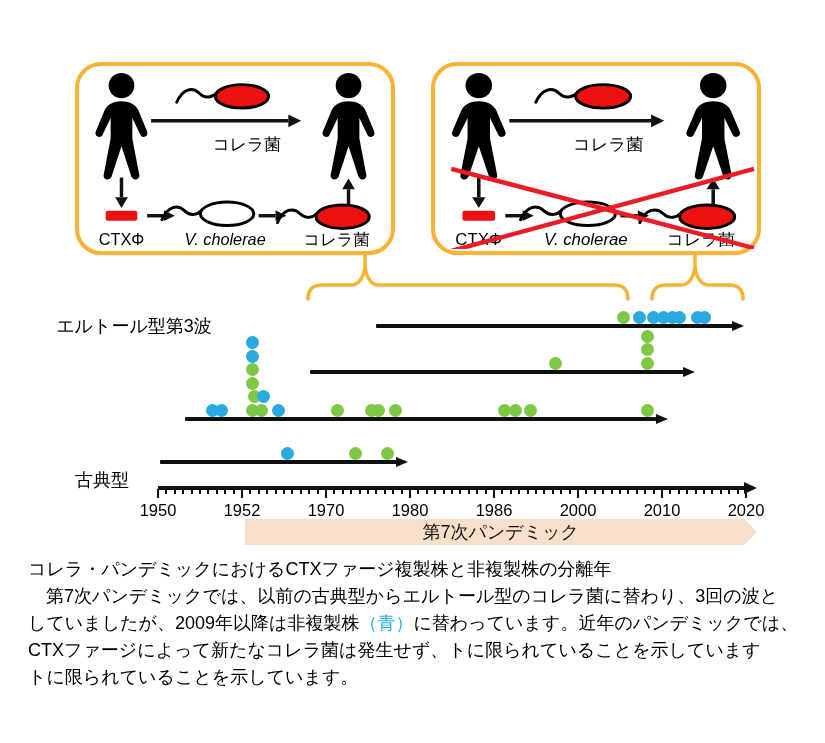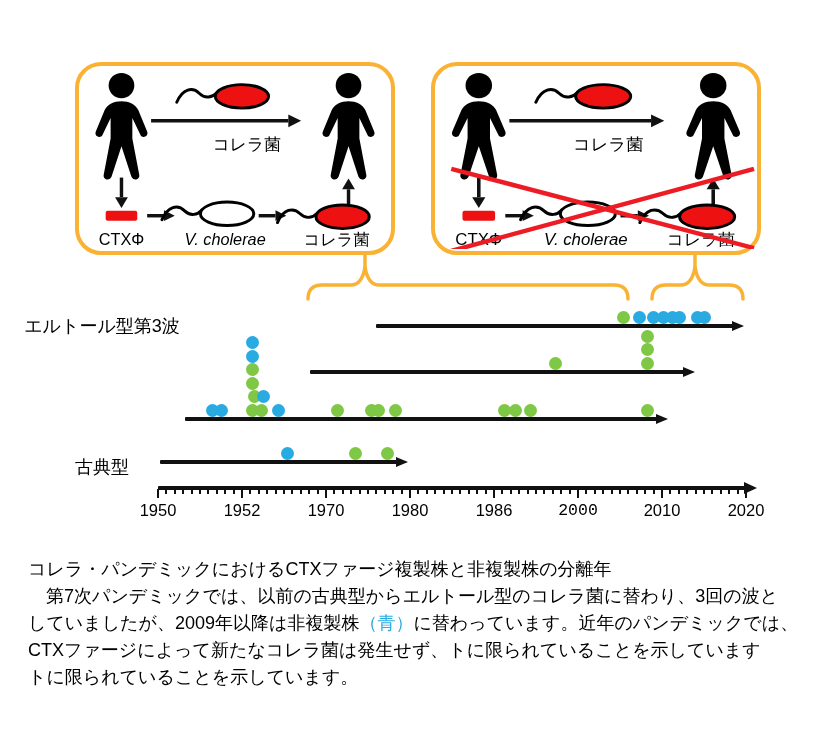--- a/index.html
+++ b/index.html
@@ -101,28 +101,28 @@
   <svg class="annot" width="825" height="743" viewBox="0 0 825 743">
     <g stroke="#F9B233" stroke-width="3.5" fill="none" stroke-linecap="round">
       <line x1="365" y1="255" x2="365" y2="268"></line>
       <line x1="695" y1="253" x2="695" y2="268"></line>
       <path d="M308,299 Q308,285 322,285 L351,285 Q362,285 365,267 Q368,285 379,285 L614,285 Q628,285 628,299"></path>
       <path d="M652,299 Q652,285 666,285 L681,285 Q692,285 695,267 Q698,285 709,285 L729,285 Q743,285 743,299"></path>
     </g>
   </svg>
 
   <div id="timeline">
-      <div class="row-label" style="top: 314px;">エルトール型第3波</div>
+      <div class="row-label" style="top: 314px; margin-left: 32px;">エルトール型第3波</div>
       <div class="hl" style="left: 376.4px; top: 324.25px; width: 357.92px; height: 3.5px;"></div>
       <div class="ah" style="left: 732.32px; top: 320.5px; border-top-width: 5.5px; border-bottom-width: 5.5px; border-left-width: 12px;"></div>
       <div class="hl" style="left: 310.04px; top: 370.25px; width: 374.72px; height: 3.5px;"></div>
       <div class="ah" style="left: 682.76px; top: 366.5px; border-top-width: 5.5px; border-bottom-width: 5.5px; border-left-width: 12px;"></div>
       <div class="hl" style="left: 184.88px; top: 417.25px; width: 473px; height: 3.5px;"></div>
       <div class="ah" style="left: 655.88px; top: 413.5px; border-top-width: 5.5px; border-bottom-width: 5.5px; border-left-width: 12px;"></div>
-      <div class="row-label" style="top: 455px; text-align: center;">古典型</div>
+      <div class="row-label" style="top: 468px; text-align: center;">古典型</div>
       <div class="hl" style="left: 159.68px; top: 460.25px; width: 238.64px; height: 3.5px;"></div>
       <div class="ah" style="left: 396.32px; top: 456.5px; border-top-width: 5.5px; border-bottom-width: 5.5px; border-left-width: 12px;"></div>
       <div class="hl" style="left: 158px; top: 486.25px; width: 588px; height: 3.5px;"></div>
       <div class="ah" style="left: 744px; top: 481.5px; border-top-width: 6.5px; border-bottom-width: 6.5px; border-left-width: 13px;"></div>
       <div class="tick" style="left: 157px; top: 489px; height: 9px;"></div>
       <div class="tick" style="left: 165.4px; top: 489px; height: 5px;"></div>
       <div class="tick" style="left: 173.8px; top: 489px; height: 5px;"></div>
       <div class="tick" style="left: 182.2px; top: 489px; height: 5px;"></div>
       <div class="tick" style="left: 190.6px; top: 489px; height: 5px;"></div>
       <div class="tick" style="left: 199px; top: 489px; height: 5px;"></div>
@@ -189,23 +189,26 @@
       <div class="tick" style="left: 711.4px; top: 489px; height: 5px;"></div>
       <div class="tick" style="left: 719.8px; top: 489px; height: 5px;"></div>
       <div class="tick" style="left: 728.2px; top: 489px; height: 5px;"></div>
       <div class="tick" style="left: 736.6px; top: 489px; height: 5px;"></div>
       <div class="tick" style="left: 745px; top: 489px; height: 9px;"></div>
       <div class="tick-label" style="left: 134px; top: 501px;">1950</div>
       <div class="tick-label" style="left: 218px; top: 501px;">1952</div>
       <div class="tick-label" style="left: 302px; top: 501px;">1970</div>
       <div class="tick-label" style="left: 386px; top: 501px;">1980</div>
       <div class="tick-label" style="left: 470px; top: 501px;">1986</div>
-      <div class="tick-label" style="left: 554px; top: 501px; font-family: Liberation Mono, monospace;">2000</div>
+      <div class="tick-label" style="left: 554px; top: 501px;">2000</div>
       <div class="tick-label" style="left: 638px; top: 501px;">2010</div>
       <div class="tick-label" style="left: 722px; top: 501px;">2020</div>
+      <div class="band" style="left: 244.52px; width: 512.48px; top: 519px; height: 26px;">
+        <span>第7次パンデミック</span>
+      </div>
       <div class="dot" style="background: rgb(126, 200, 69); left: 616.86px; top: 310.5px;"></div>
       <div class="dot" style="background: rgb(126, 200, 69); left: 548.82px; top: 356.5px;"></div>
       <div class="dot" style="background: rgb(126, 200, 69); left: 641.22px; top: 356.5px;"></div>
       <div class="dot" style="background: rgb(126, 200, 69); left: 641.22px; top: 343px;"></div>
       <div class="dot" style="background: rgb(126, 200, 69); left: 641.22px; top: 329.5px;"></div>
       <div class="dot" style="background: rgb(126, 200, 69); left: 245.58px; top: 403.5px;"></div>
       <div class="dot" style="background: rgb(126, 200, 69); left: 254.82px; top: 403.5px;"></div>
       <div class="dot" style="background: rgb(126, 200, 69); left: 248.1px; top: 390px;"></div>
       <div class="dot" style="background: rgb(126, 200, 69); left: 246.42px; top: 376.5px;"></div>
       <div class="dot" style="background: rgb(126, 200, 69); left: 246.42px; top: 363px;"></div>

